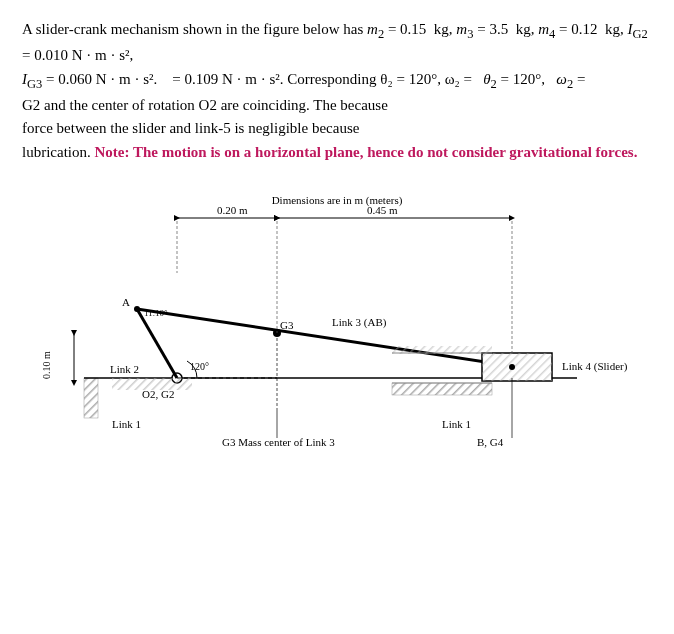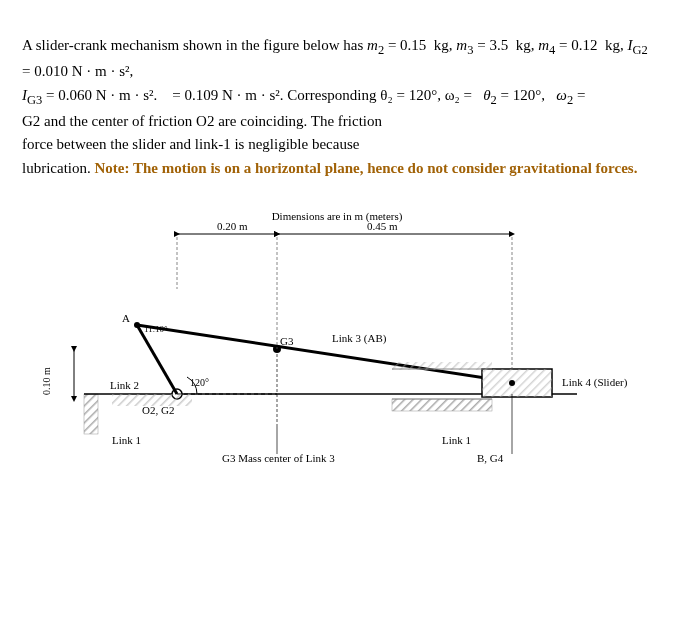--- a/index.html
+++ b/index.html
@@ -8,27 +8,26 @@
       min-height: 634px;
       background: #fff;
       font-family: 'Times New Roman', Times, serif;
       font-size: 15px;
       color: #000;
       padding: 18px 22px 18px 22px;
     }
     .text-block {
       line-height: 1.55;
       margin-bottom: 10px;
-      margin-top: 16px;
     }
     .text-block p {
       margin: 0;
     }
     .note-red {
-      color: #a16207;
+      color: #be185d;
       font-weight: bold;
     }
     .diagram-area {
       width: 100%;
       margin-top: 24px;
       display: flex;
       justify-content: center;
     }
     svg text {
       font-family: 'Times New Roman', Times, serif;
@@ -42,24 +41,24 @@
     A slider-crank mechanism shown in the figure below has <i>m</i><sub>2</sub> =
     0.15&nbsp; kg, <i>m</i><sub>3</sub> = 3.5&nbsp; kg, <i>m</i><sub>4</sub> = 0.12&nbsp; kg,
     <i>I</i><sub>G2</sub> = 0.010 N&nbsp;·&nbsp;m&nbsp;·&nbsp;s²,
   </p>
   <p>
     <i>I</i><sub>G3</sub> = 0.060 N&nbsp;·&nbsp;m&nbsp;·&nbsp;s².&nbsp;&nbsp;&nbsp;
     <span> = 0.109 N · m · s².   Corresponding   θ₂ = 120°,   ω₂ =</span>&nbsp;&nbsp;
     <i>θ</i><sub>2</sub> = 120°,&nbsp;&nbsp; <i>ω</i><sub>2</sub> =
   </p>
   <p>
-    G2 and the center of friction O2 are coinciding. The friction
+    G2 and the center of rotation O2 are coinciding. The because
   </p>
   <p>
-    force between the slider and link-1 is negligible because
+    force between the slider and link-5 is negligible because
   </p>
   <p>
     lubrication. <span class="note-red">Note: The motion is on a horizontal plane, hence do
     not consider gravitational forces.</span>
   </p>
 </div>
 
 <div class="diagram-area">
   <svg width="630" height="290" viewBox="0 0 630 290">
 

